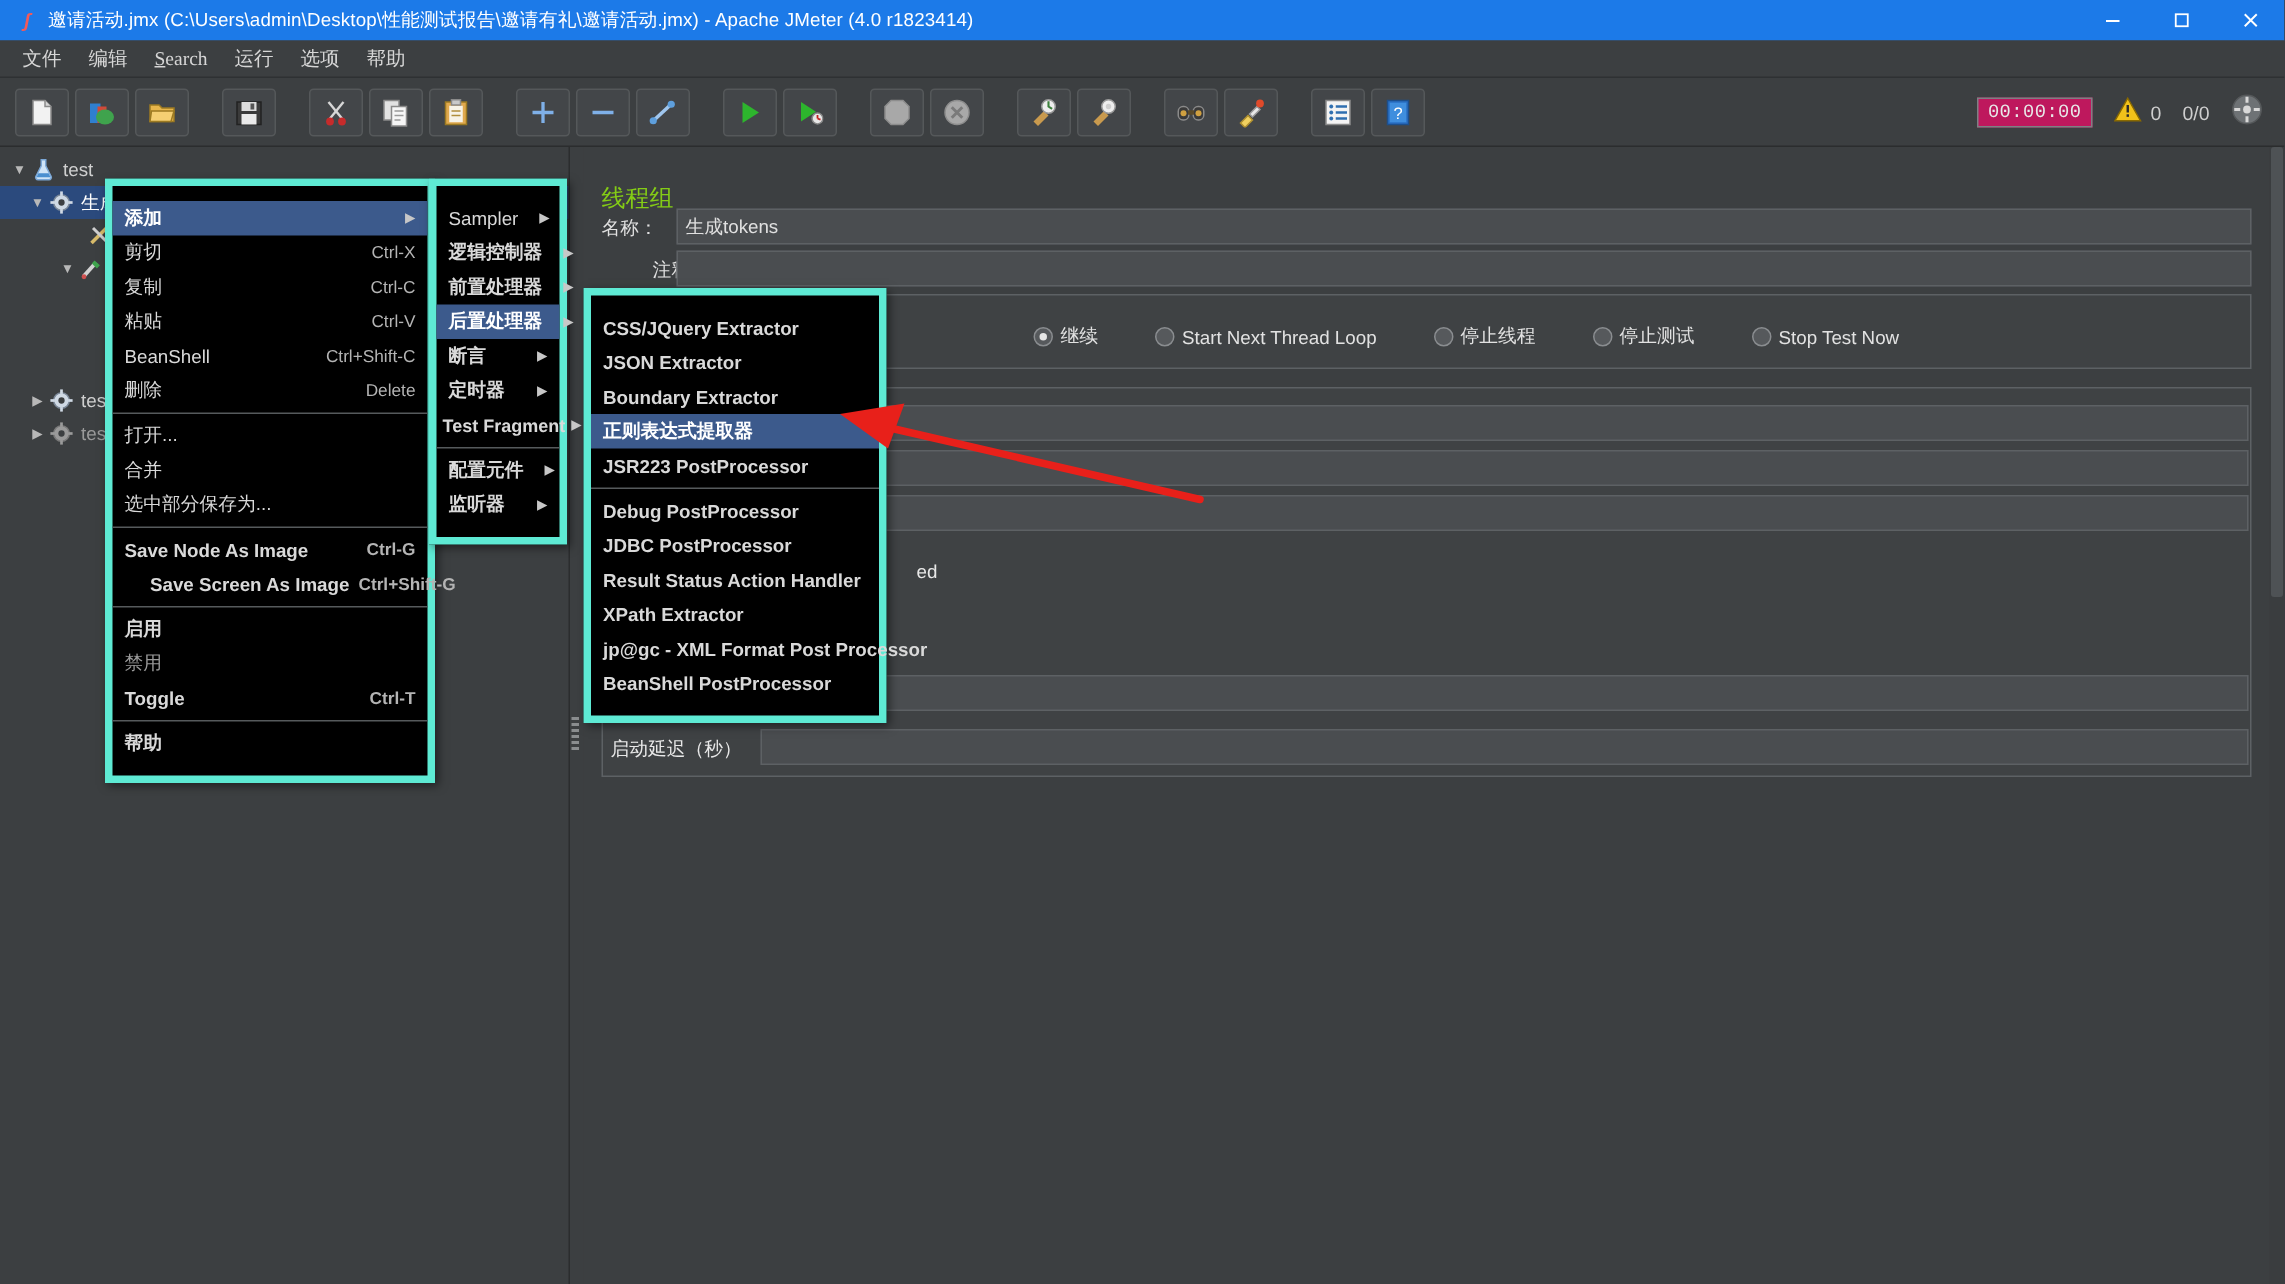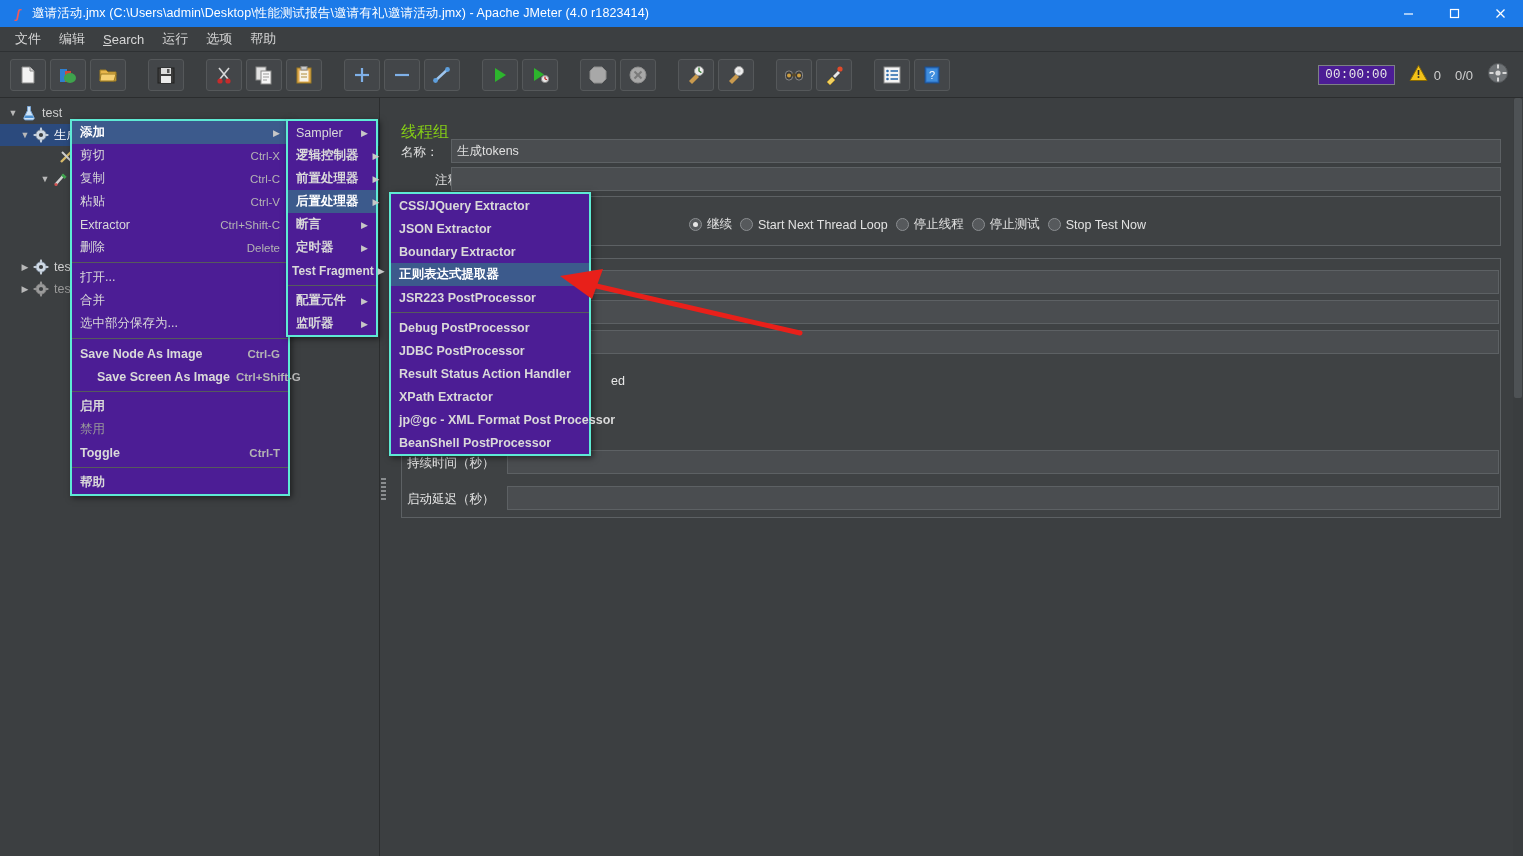--- a/index.html
+++ b/index.html
@@ -29,21 +29,21 @@
     color: #fff; font-size: 13px; line-height: 1;
   }
 
   
   .menubar {
     position: absolute; left: 0; top: 27px; width: 1523px; height: 25px;
     background: #3c3f41; display: flex; align-items: center; padding-left: 6px;
     border-bottom: 1px solid #2e3133;
   }
   .menubar .mi {
-    color: #d6d6d6; font-size: 13px; padding: 3px 9px; white-space: nowrap;
+    color: #d6d6d6; font-size: 13px; padding: 3px 9px; white-space: nowrap; font-family: Liberation Serif, serif;
   }
   .menubar .mi u { text-decoration: underline; }
 
   
   .toolbar {
     position: absolute; left: 0; top: 52px; width: 1523px; height: 46px;
     background: #3c3f41; border-bottom: 1px solid #2b2d2e;
     display: flex; align-items: center; padding-left: 10px;
   }
   .tb {
@@ -52,21 +52,21 @@
     display: flex; align-items: center; justify-content: center;
     font-size: 15px; color: #d8d8d8; position: relative;
   }
   .tb.sep-after { margin-right: 22px; }
   .tb svg { display: block; }
   .tb-right {
     position: absolute; right: 14px; top: 0; height: 46px;
     display: flex; align-items: center; gap: 14px;
   }
   .timer-box {
-    border: 1px solid #7d8184; background: #4c1d95; color: #e8e8e8;
+    border: 1px solid #7d8184; background: #be185d; color: #e8e8e8;
     font-family: "Liberation Mono","DejaVu Sans Mono",monospace;
     font-size: 12.5px; padding: 2px 6px; letter-spacing: 0.3px;
   }
   .warn-count { color: #cfcfcf; font-size: 13px; }
   .thread-count { color: #cfcfcf; font-size: 13px; }
 
   
   .content { position: absolute; left: 0; top: 98px; width: 1523px; height: 758px; background: #3c3f41; }
   .tree-pane {
     position: absolute; left: 0; top: 0; width: 380px; height: 758px;
@@ -125,22 +125,22 @@
     position: absolute; color: #e8e8e8; font-size: 12.5px;
     display: flex; align-items: center; height: 26px;
   }
   .vscroll {
     position: absolute; right: 0; top: 0; width: 10px; height: 758px; background: #3a3d3f;
   }
   .vscroll .thumb { position: absolute; left: 1px; top: 0; width: 8px; height: 300px; background: #4e5255; border-radius: 2px; }
 
   
   .menu {
-    position: absolute; background: #4c1d95; border: 2px solid #5eead4;
-    box-shadow: 2px 2px 6px rgba(0,0,0,0.5); padding: 0 0; z-index: 50;
+    position: absolute; background: #000000; border: 5px solid #5eead4;
+    box-shadow: 2px 2px 6px rgba(0,0,0,0.5); padding: 10px 0; z-index: 50;
   }
   .menu .item {
     display: flex; align-items: center; height: 23px; padding: 0 8px;
     font-size: 12.5px; color: #d9d9d9; white-space: nowrap; position: relative;
   }
   .menu .item.hl { background: #3c5a8c; color: #ffffff; }
   .menu .item .lbl { flex: 1 1 auto; }
   .menu .item .acc { color: #b4b4b4; font-size: 11.5px; margin-left: 18px; }
   .menu .item .arrow {
     margin-left: 14px; font-size: 9px; color: #c7c7c7;
@@ -530,21 +530,21 @@
       <div class="finput" style="position:absolute; left:62px; top:41px; width:1050px;">生成tokens</div>
 
       <div class="frow" style="left:12px; top:70px;margin-left:34px;">
         <span class="flabel">注释：</span>
       </div>
       <div class="finput" style="position:absolute; left:62px; top:69px; width:1050px;"></div>
 
       <div class="group-box" style="left:12px; top:98px; width:1100px; height:50px;"></div>
       <div class="label-cell" style="left:22px; top:90px; color:#e0e0e0; font-size:12.5px;">在取样器错误后要执行的动作</div>
 
-      <div class="radio-row" style="left:300px; top:118px; gap:8px;">
+      <div class="radio-row" style="left:300px; top:118px; gap:38px;">
         <label class="radio">
           <span class="rdot on"></span>
           <span>继续</span>
         </label>
         <label class="radio">
           <span class="rdot"></span>
           <span>Start Next Thread Loop</span>
         </label>
         <label class="radio">
           <span class="rdot"></span>
@@ -590,21 +590,21 @@
     </div>
     <div class="item">
       <span class="lbl">复制</span>
       <span class="acc">Ctrl-C</span>
     </div>
     <div class="item">
       <span class="lbl">粘贴</span>
       <span class="acc">Ctrl-V</span>
     </div>
     <div class="item">
-      <span class="lbl">Extractor</span>
+      <span class="lbl">BeanShell</span>
       <span class="acc">Ctrl+Shift-C</span>
     </div>
     <div class="item">
       <span class="lbl">删除</span>
       <span class="acc">Delete</span>
     </div>
     <div class="sep"></div>
     <div class="item">
       <span class="lbl">打开...</span>
     </div>

